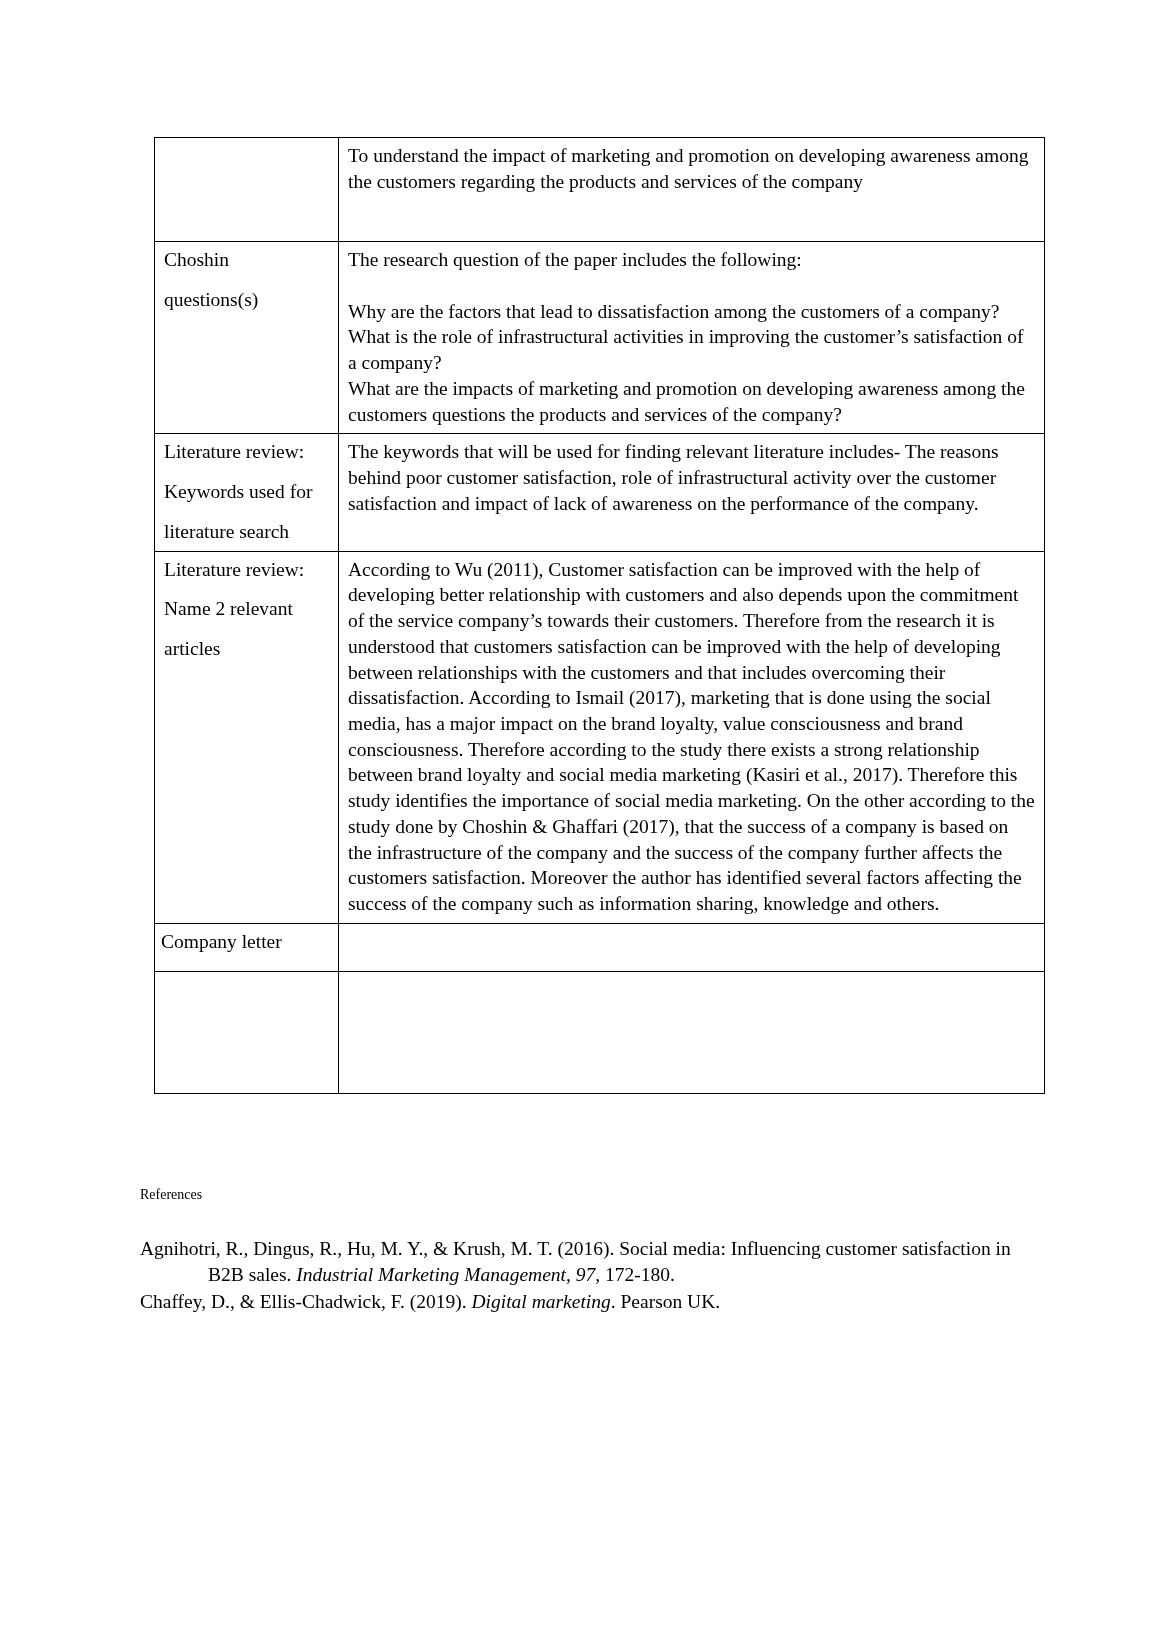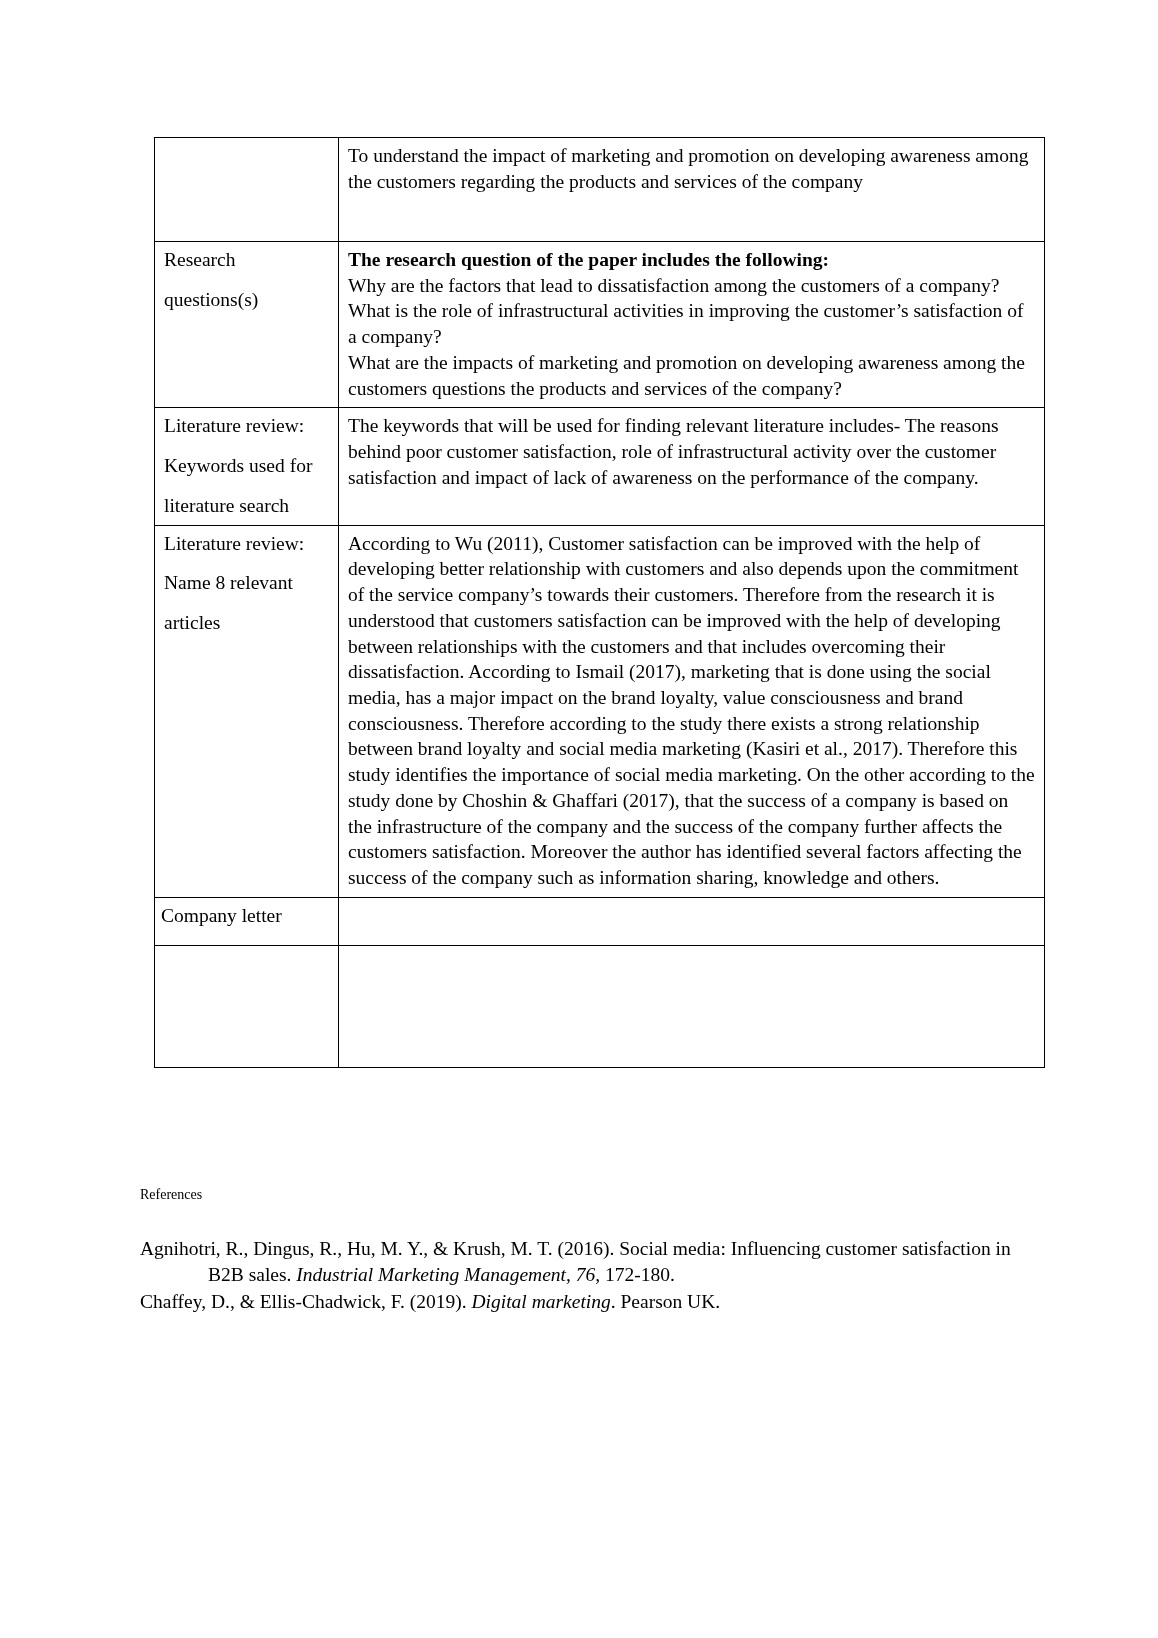--- a/index.html
+++ b/index.html
@@ -42,21 +42,21 @@
 
   .label-cell p {
     margin: 0 0 14px 0;
   }
   .label-cell p:last-child { margin-bottom: 0; }
 
   .body-cell p {
     margin: 0;
   }
   .body-cell p.gap-after {
-    font-weight: bold;
+    margin-bottom: 26px;
   }
   .body-cell p.tight { margin: 0; }
 
   .row-objective td { height: 92px; }
   .row-company-letter td { height: 36px; padding-left: 6px; }
   .row-blank td { height: 110px; }
 
   .references-heading {
     position: absolute;
     left: 132px;
@@ -89,21 +89,21 @@
 
       <tr class="row-objective">
         <td class="col-label label-cell"></td>
         <td class="col-body body-cell">
           <p class="tight">To understand the impact of marketing and promotion on developing awareness among the customers regarding the products and services of the company</p>
         </td>
       </tr>
 
       <tr>
         <td class="col-label label-cell">
-          <p>Research</p>
+          <p>Choshin</p>
           <p>questions(s)</p>
         </td>
         <td class="col-body body-cell">
           <p class="gap-after">The research question of the paper includes the following:</p>
           <p class="tight">Why are the factors that lead to dissatisfaction among the customers of a company?</p>
           <p class="tight">What is the role of infrastructural activities in improving the customer’s satisfaction of a company?</p>
           <p class="tight"> What are the impacts of marketing and promotion on developing awareness among the customers questions the products and services of the company?</p>
         </td>
       </tr>
 
@@ -114,21 +114,21 @@
           <p>literature search</p>
         </td>
         <td class="col-body body-cell">
           <p class="tight">The keywords that will be used for finding relevant literature includes- The reasons behind poor customer satisfaction, role of infrastructural activity over the customer satisfaction and impact of lack of awareness on the performance of the company.</p>
         </td>
       </tr>
 
       <tr>
         <td class="col-label label-cell">
           <p>Literature review:</p>
-          <p>Name 8 relevant</p>
+          <p>Name 2 relevant</p>
           <p>articles</p>
         </td>
         <td class="col-body body-cell">
           <p class="tight">According to Wu (2011), Customer satisfaction can be improved with the help of developing better relationship with customers and also depends upon the commitment of the service company’s towards their customers. Therefore from the research it is understood that customers satisfaction can be improved with the help of developing between relationships with the customers and that includes overcoming their dissatisfaction. According to Ismail (2017), marketing that is done using the social media, has a major impact on the brand loyalty, value consciousness and brand consciousness. Therefore according to the study there exists a strong relationship between brand loyalty and social media marketing (Kasiri et al., 2017). Therefore this study identifies the importance of social media marketing. On the other according to the study done by Choshin &amp; Ghaffari (2017), that the success of a company is based on the infrastructure of the company and the success of the company further affects the customers satisfaction. Moreover the author has identified several factors affecting the success of the company such as information sharing, knowledge and others.</p>
         </td>
       </tr>
 
       <tr class="row-company-letter">
         <td class="col-label label-cell">
           <p>Company letter</p>
@@ -141,20 +141,20 @@
         <td class="col-body body-cell"></td>
       </tr>
 
     </tbody>
   </table>
 
   <div class="references-heading">References</div>
 
   <div class="references-list">
 
-    <p class="reference-entry"><span>Agnihotri, R., Dingus, R., Hu, M. Y., &amp; Krush, M. T. (2016). Social media: Influencing customer satisfaction in B2B sales. </span><span class="it">Industrial Marketing Management, 76</span><span>, 172-180.</span></p>
+    <p class="reference-entry"><span>Agnihotri, R., Dingus, R., Hu, M. Y., &amp; Krush, M. T. (2016). Social media: Influencing customer satisfaction in B2B sales. </span><span class="it">Industrial Marketing Management, 97</span><span>, 172-180.</span></p>
 
 
     <p class="reference-entry"><span>Chaffey, D., &amp; Ellis-Chadwick, F. (2019). </span><span class="it">Digital marketing</span><span>. Pearson UK.</span></p>
 
   </div>
 
 </div>
 
 </body></html>

